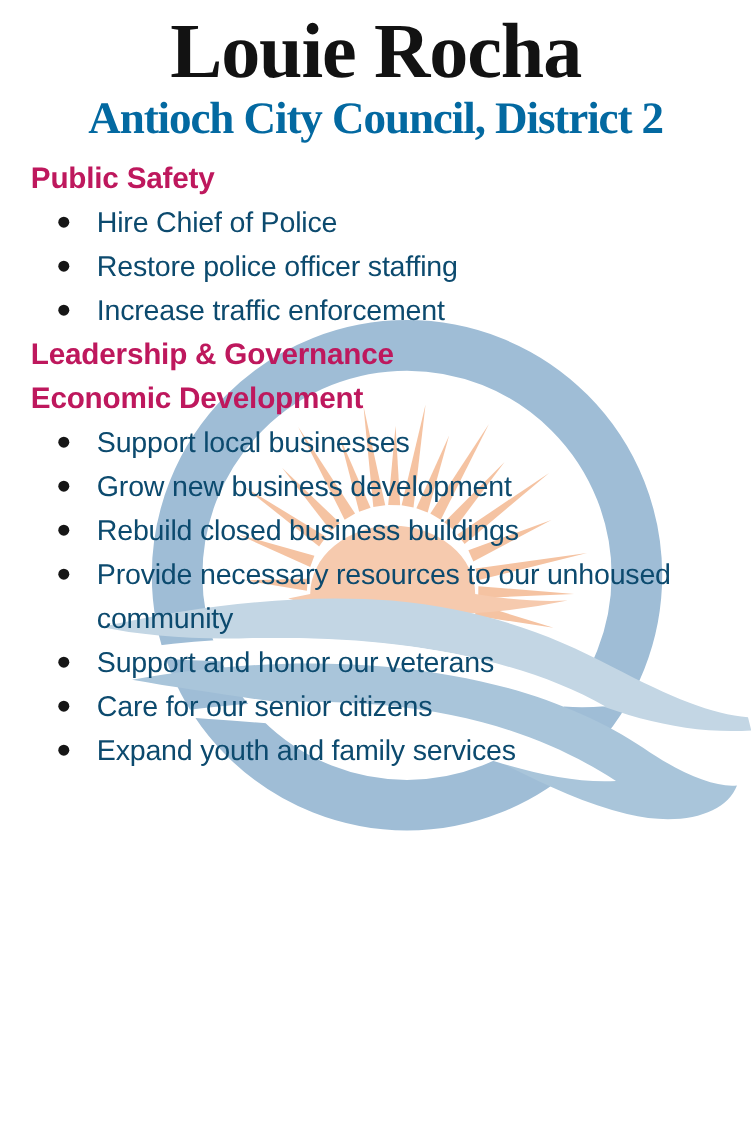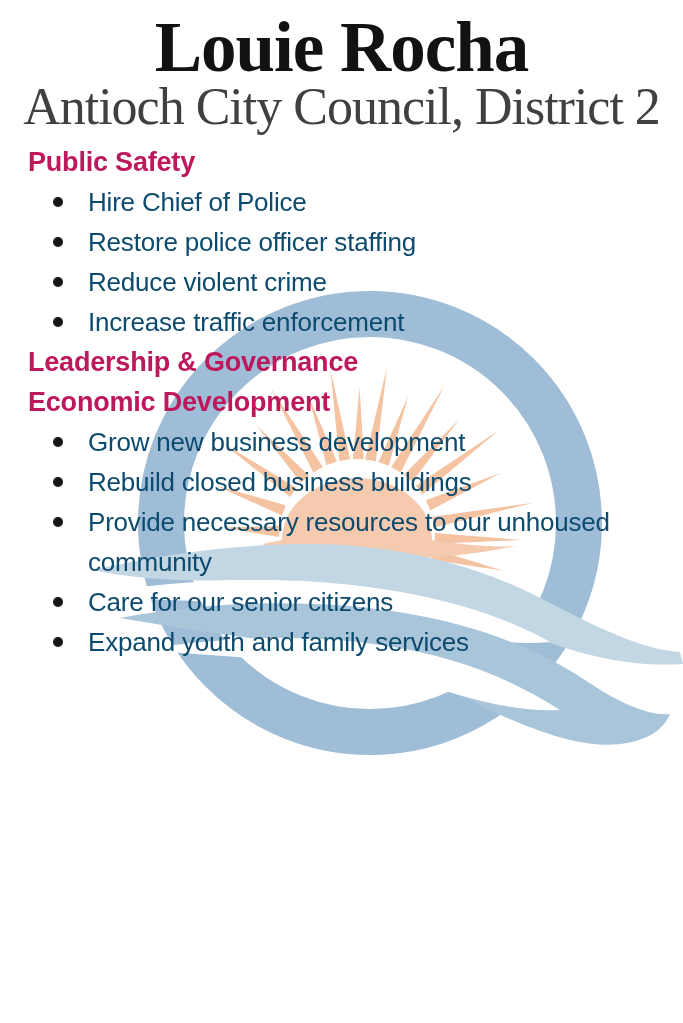--- a/index.html
+++ b/index.html
@@ -25,25 +25,25 @@
     margin:0;
     font-family:"Liberation Serif", serif;
     font-weight:600;
     font-size:71px;
     line-height:78px;
     letter-spacing:-1px;
     color:#121212;
   }
   .subtitle{
     font-family:"Liberation Serif", serif;
-    font-weight:400;
-    font-size:52px;
+    font-weight:700;
+    font-size:41px;
     line-height:42px;
     letter-spacing:-1px;
-    color:#404040;
+    color:#0369a1;
   }
   
   .sections{
     position:relative;z-index:2;
     padding:14px 10px 0 28px;
   }
   .section-heading{
     margin:0;
     font-size:27px;
     font-weight:700;
@@ -121,29 +121,30 @@
   <header class="header">
     <h1 class="title">Louie Rocha</h1>
     <div class="subtitle">Antioch City Council, District 2</div>
   </header>
 
   <main class="sections" id="sections">
       <h2 class="section-heading">Public Safety</h2>
       <ul class="bullets">
         <li>Hire Chief of Police</li>
         <li>Restore police officer staffing</li>
-        <li>Reduce violent crime</li>
         <li>Increase traffic enforcement</li>
       </ul>
       <h2 class="section-heading">Leadership &amp; Governance</h2>
       <h2 class="section-heading">Economic Development</h2>
       <ul class="bullets">
+        <li>Support local businesses</li>
         <li>Grow new business development</li>
         <li>Rebuild closed business buildings</li>
       </ul>
       <ul class="bullets">
         <li>Provide necessary resources to our unhoused community</li>
+        <li>Support and honor our veterans</li>
         <li>Care for our senior citizens</li>
         <li>Expand youth and family services</li>
       </ul>
     </main>
 
 </div>
 
 </body></html>

